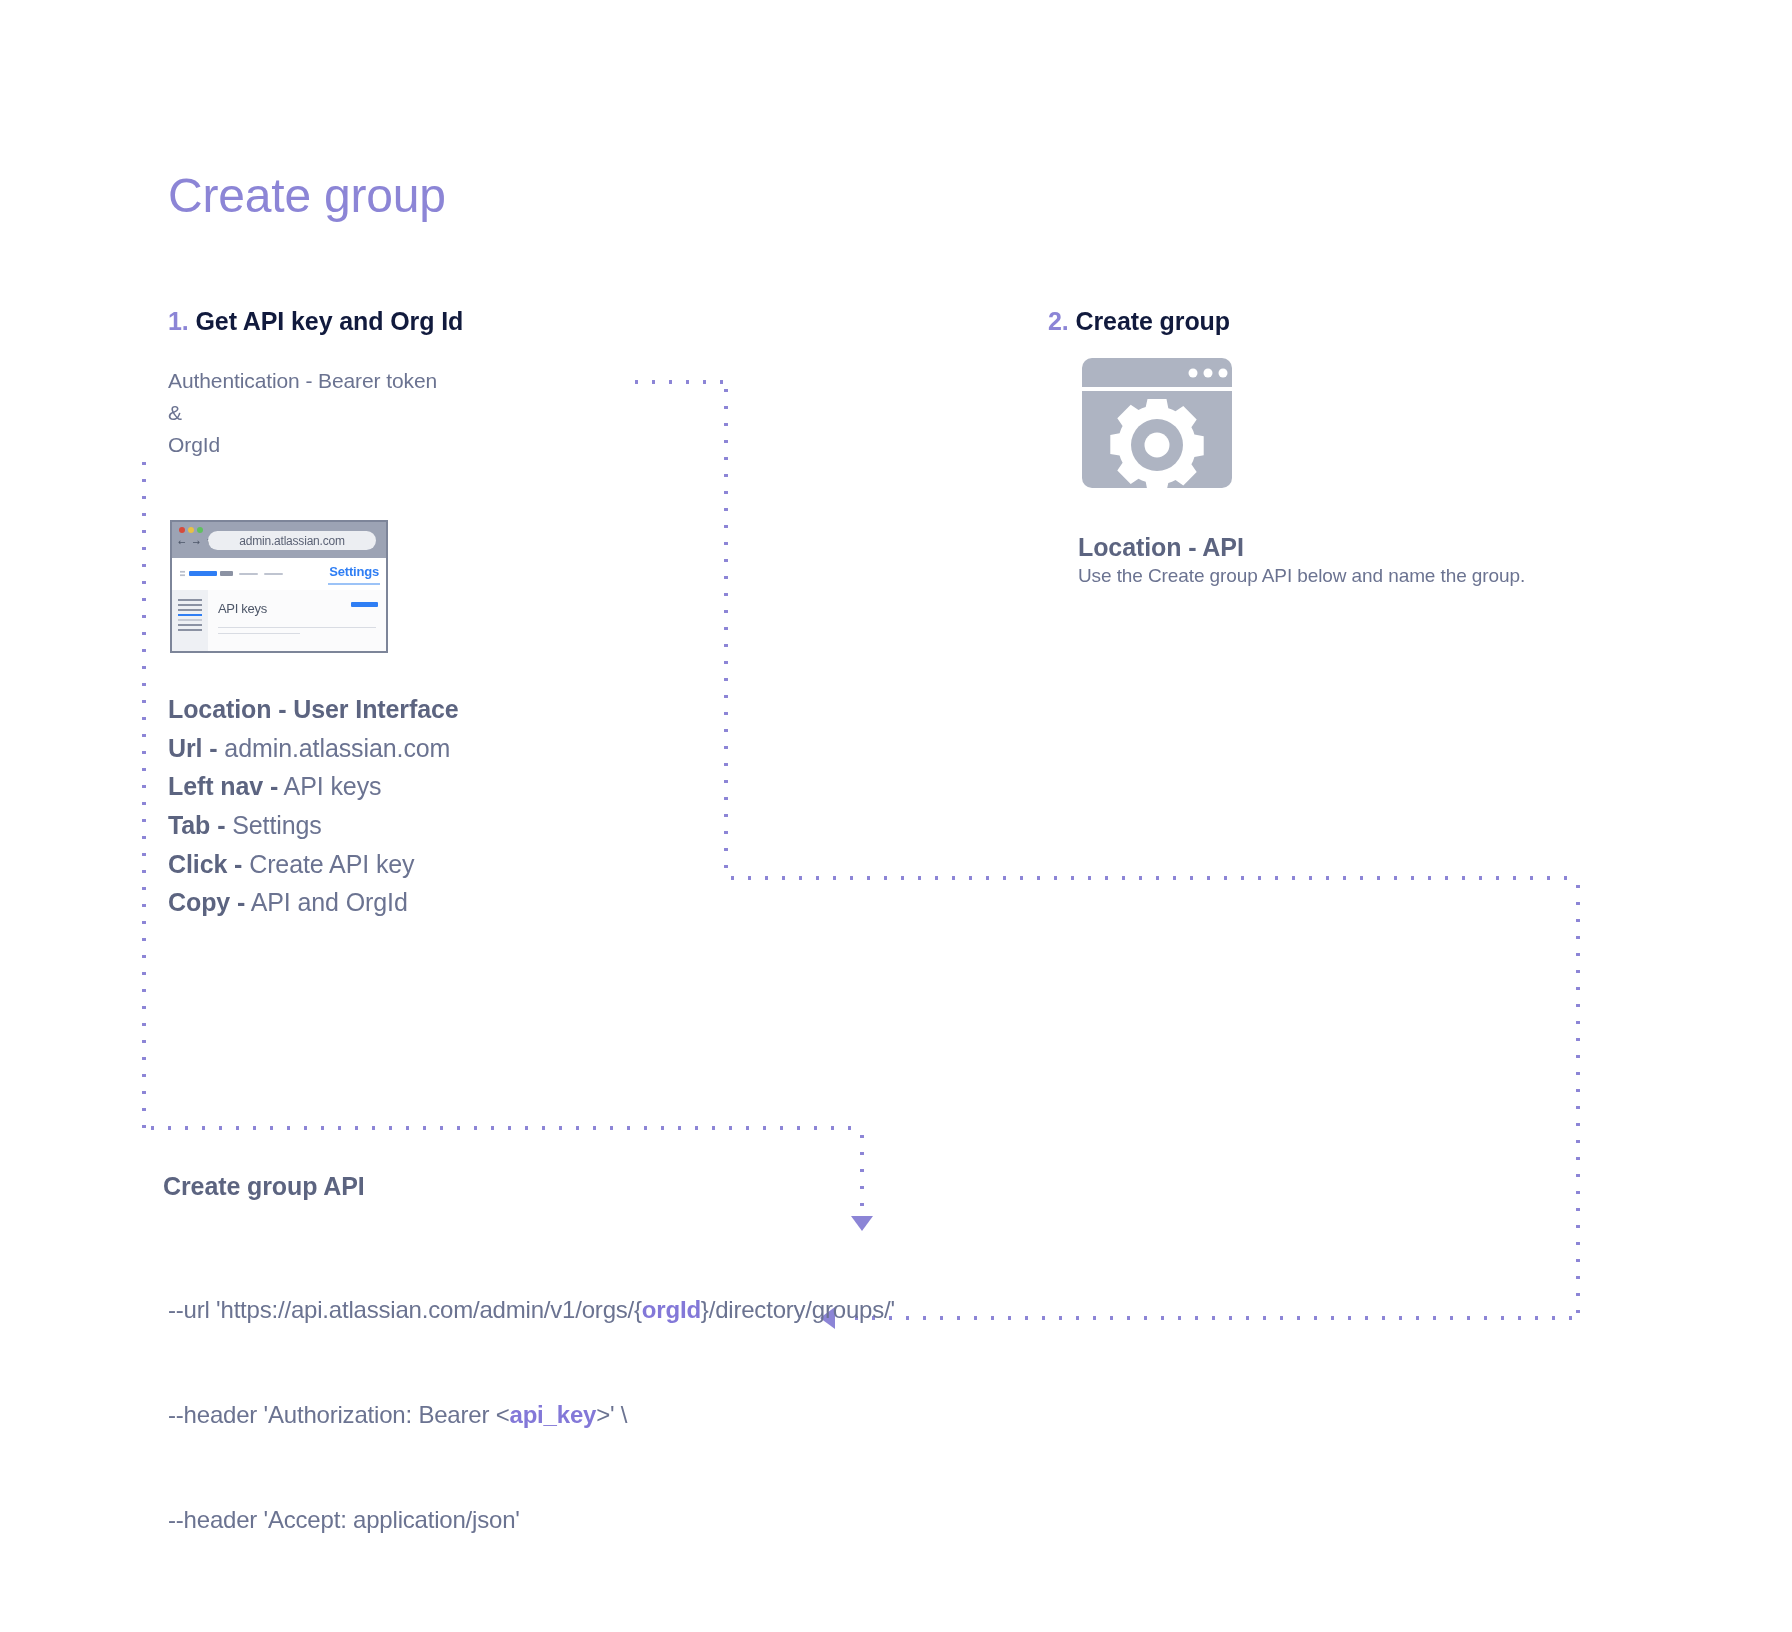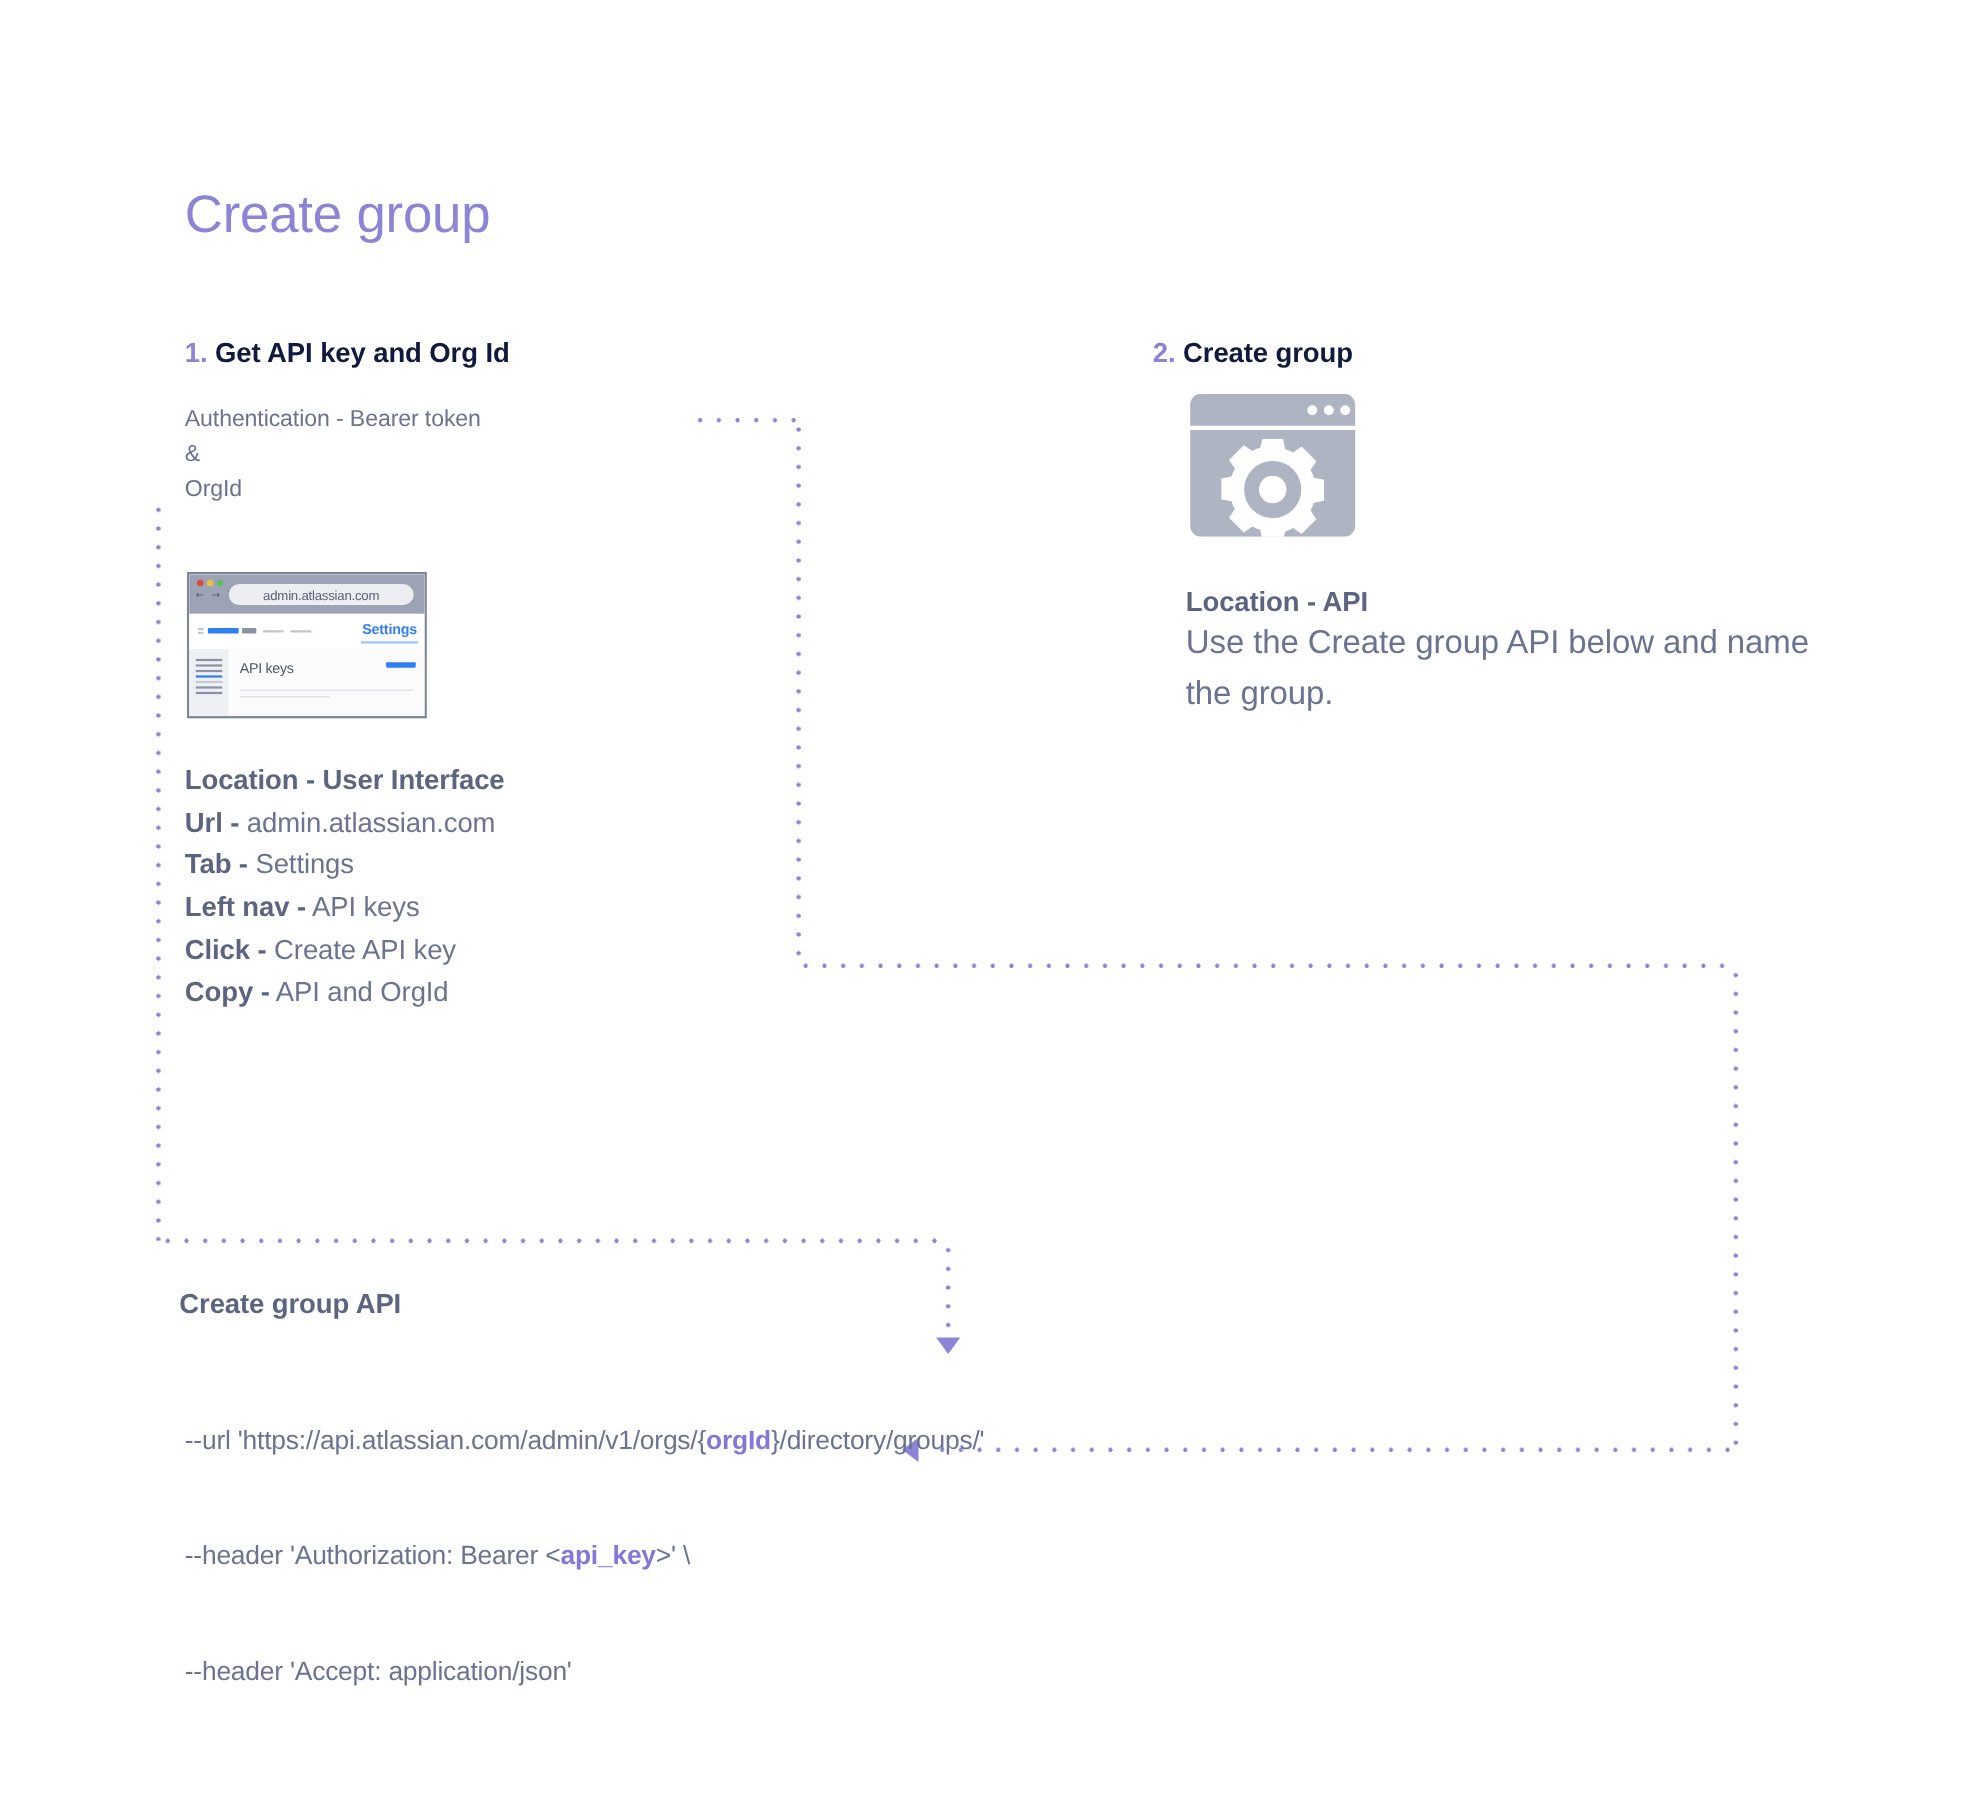--- a/index.html
+++ b/index.html
@@ -176,21 +176,21 @@
     position: absolute;
     left: 1078px;
     top: 533px;
     width: 570px;
   }
   #api-location-block .heading {
     font-size: 25px; font-weight: bold; color: #5c6480;
     letter-spacing: -0.1px; white-space: nowrap;
   }
   #api-location-block .desc {
-    font-size: 30px; color: #6b7391; line-height: 1.52;
+    font-size: 19px; color: #6b7391; line-height: 1.52;
     letter-spacing: -0.1px;
   }
 
   
   #api-code-heading {
     position: absolute;
     left: 163px;
     top: 1172px;
     font-size: 25px;
     font-weight: bold;
@@ -323,24 +323,24 @@
   </div>
 
   <div id="ui-location-list">
     <div class="kv">
       <span class="k">Location -</span><span class="k"> User Interface</span>
     </div>
     <div class="kv">
       <span class="k">Url -</span><span> admin.atlassian.com</span>
     </div>
     <div class="kv">
+      <span class="k">Left nav -</span><span> API keys</span>
+    </div>
+    <div class="kv">
       <span class="k">Tab -</span><span> Settings</span>
-    </div>
-    <div class="kv">
-      <span class="k">Left nav -</span><span> API keys</span>
     </div>
     <div class="kv">
       <span class="k">Click -</span><span> Create API key</span>
     </div>
     <div class="kv">
       <span class="k">Copy -</span><span> API and OrgId</span>
     </div>
   </div>
 
   <div id="step2-heading" class="step-heading">

